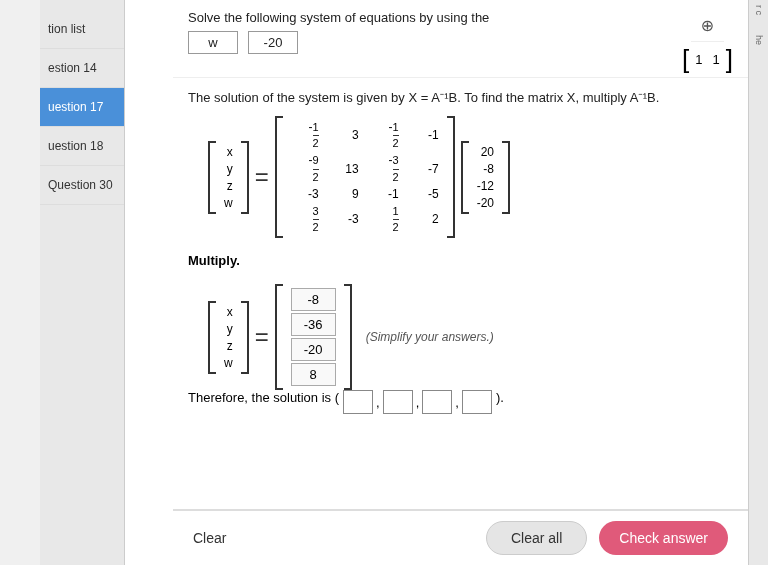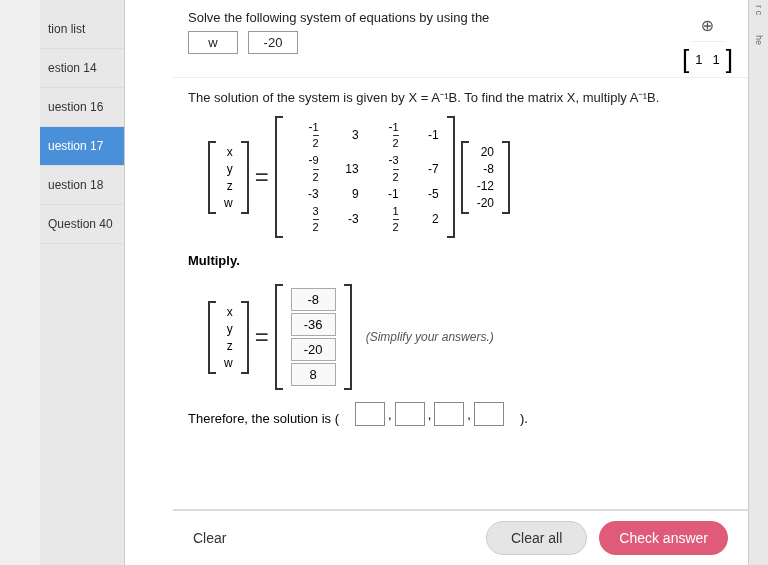--- a/index.html
+++ b/index.html
@@ -159,25 +159,25 @@
 
     .simplify-note {
       font-size: 12px;
       color: #555;
       font-style: italic;
       margin-left: 8px;
     }
 
     
     .therefore-section {
-      margin-top: 12px;
-      font-size: 13px;
-      display: flex;
-      align-items: flex-end;
-      gap: 16px;
+      margin-top: 0;
+      font-size: 13px;
+      display: flex;
+      align-items: flex-start;
+      gap: 4px;
     }
 
     .solution-inputs {
       display: flex;
       align-items: center;
       gap: 3px;
     }
 
     .sol-box {
       border: 1px solid #888;
@@ -296,31 +296,28 @@
 </head>
 <body>
 
 <div class="sidebar">
   <div class="sidebar-item">
     <span>tion list</span>
   </div>
   <div class="sidebar-item">
     <span>estion 14</span>
   </div>
-  <div class="sidebar-item">
-    <span>uestion 16</span>
-  </div>
   <div class="sidebar-item active">
     <span>uestion 17</span>
   </div>
   <div class="sidebar-item">
     <span>uestion 18</span>
   </div>
   <div class="sidebar-item">
-    <span>Question 40</span>
+    <span>Question 30</span>
   </div>
 </div>
 
 <div class="main">
 
   <div class="problem-header">
     <div class="problem-text">
       <span>Solve the following system of equations by using the</span>
       <div style="display:flex; gap:10px; margin-top:6px; align-items:center;">
         <div class="input-box">

